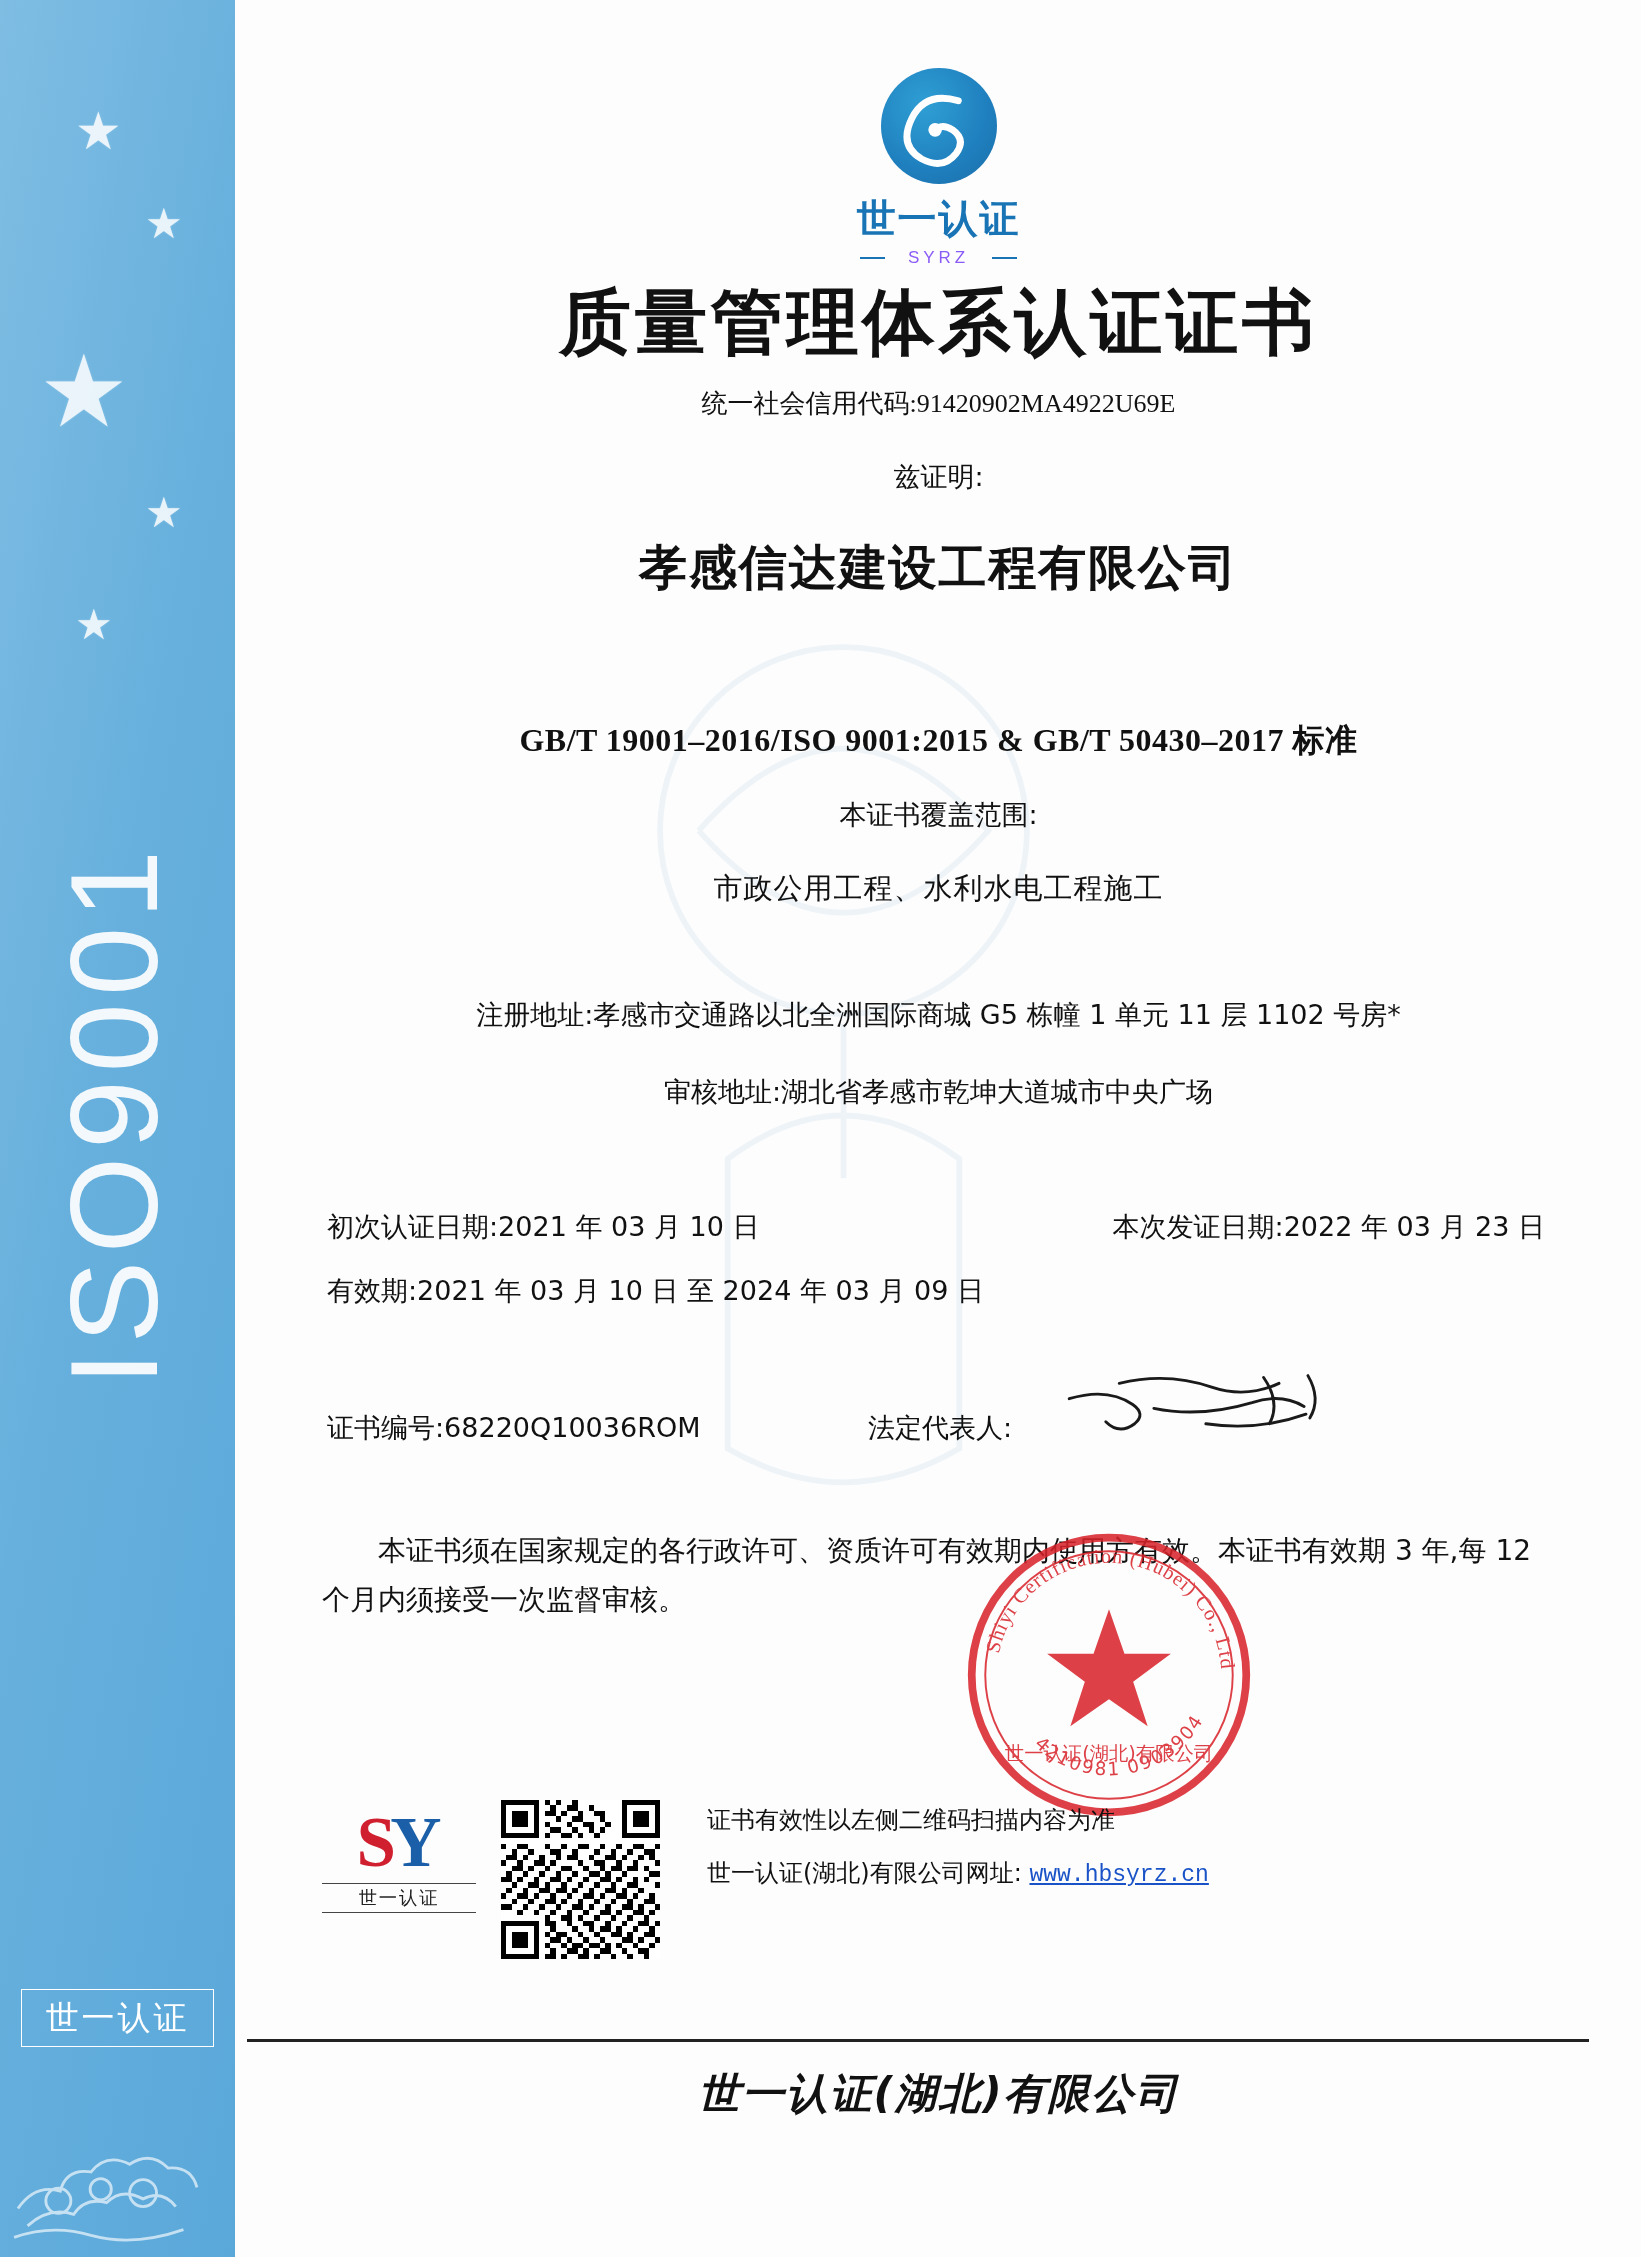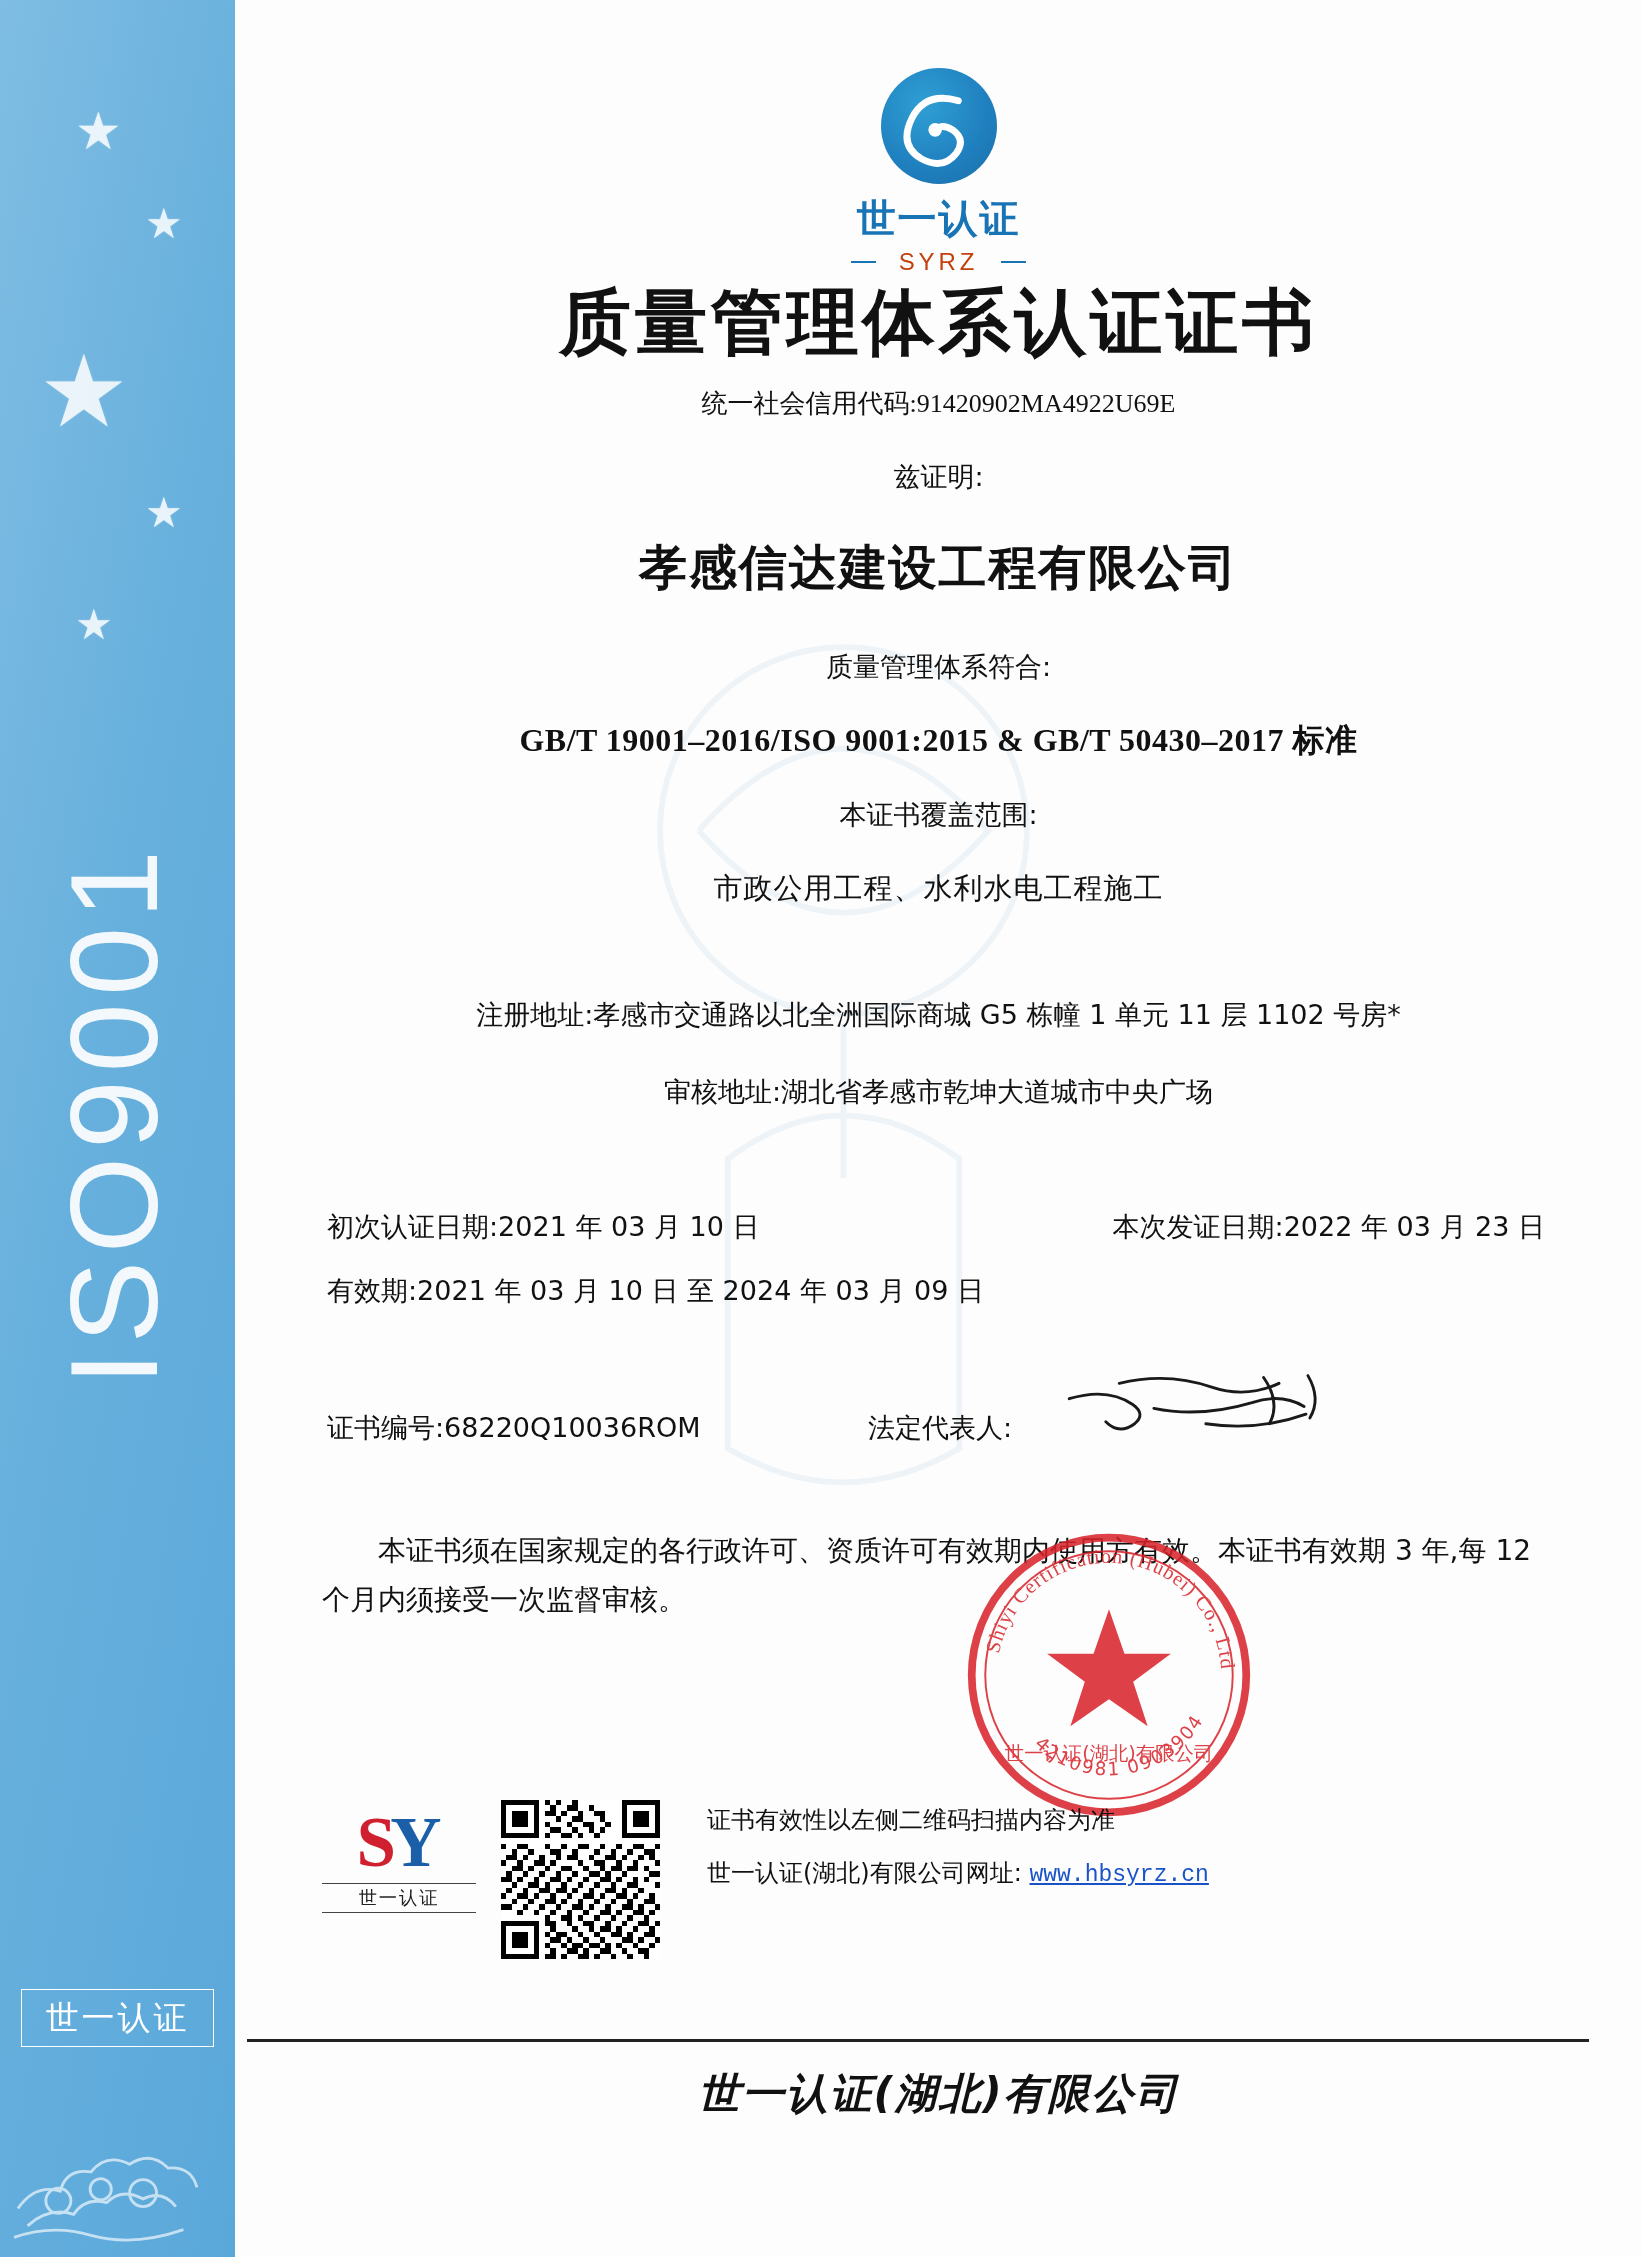--- a/index.html
+++ b/index.html
@@ -109,22 +109,22 @@
     margin-top: 7.7px;
     color: #1874b5;
     font-size: 39px;
     font-weight: bold;
     font-family: "DejaVu Sans", sans-serif;
     letter-spacing: 1.9px;
   }
   .logo-sub {
     display: flex; align-items: center; gap: 23px;
     margin-top: 1.9px;
-    color: #c2410c;
-    font-size: 24px;
+    color: #8b5cf6;
+    font-size: 17px;
     font-family: "Liberation Sans", sans-serif;
     letter-spacing: 3.9px;
   }
   .logo-sub .rule { display: inline-block; width: 25px; height: 1.9px; background: #1874b5; }
 
   .cert-title {
     position: absolute; left: 0; right: 0; top: 275px;
     text-align: center;
     font-family: "DejaVu Sans", sans-serif;
     font-size: 72px;
@@ -278,21 +278,20 @@
         <span>SYRZ</span>
         <span class="rule"></span>
       </div>
     </div>
 
     <div class="cert-title">质量管理体系认证证书</div>
 
     <div class="line credit-code">统一社会信用代码:91420902MA4922U69E</div>
     <div class="line hereby">兹证明:</div>
     <div class="line company">孝感信达建设工程有限公司</div>
-    <div class="line conform">质量管理体系符合:</div>
     <div class="line standard">GB/T 19001–2016/ISO 9001:2015 &amp; GB/T 50430–2017 标准</div>
     <div class="line scope-label">本证书覆盖范围:</div>
     <div class="line scope-value">市政公用工程、水利水电工程施工</div>
 
     <div class="line addr-reg">注册地址:孝感市交通路以北全洲国际商城 G5 栋幢 1 单元 11 层 1102 号房*</div>
     <div class="line addr-audit">审核地址:湖北省孝感市乾坤大道城市中央广场</div>
 
     <div class="dates-row">
       <span>初次认证日期:2021 年 03 月 10 日</span>
       <span>本次发证日期:2022 年 03 月 23 日</span>

